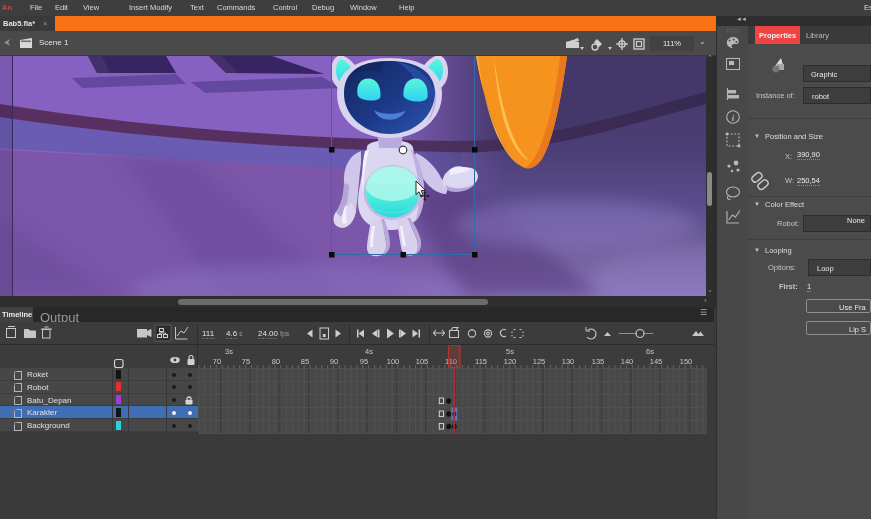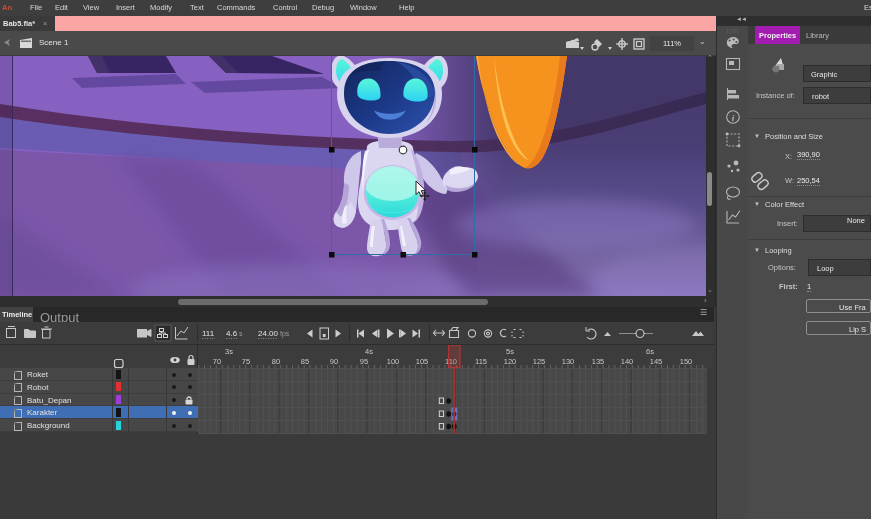--- a/index.html
+++ b/index.html
@@ -2,21 +2,21 @@
 <html><head>
 <meta charset="utf-8">
 <style>
   html,body{margin:0;padding:0;}
   body{width:871px;height:519px;overflow:hidden;background:#3a3a3a;
        font-family:"Liberation Sans",sans-serif;}
   #app{position:relative;width:871px;height:519px;}
   .abs{position:absolute;}
   .menubar{left:0;top:0;width:871px;height:20px;background:#3e3e3e;color:#d8d8d8;font-size:7.5px;}
   .menubar span{position:absolute;top:3px;}
-  .tabbar{left:0;top:16px;width:871px;height:15px;background:#fca5a5;}
+  .tabbar{left:0;top:16px;width:871px;height:15px;background:#f97316;}
   .doctab{position:absolute;left:0;top:0;width:55px;height:15px;background:#3a3a3a;color:#e2e2e2;font-size:7.5px;}
   .scenebar{left:0;top:31px;width:716px;height:25px;background:#4a4a4a;border-bottom:1px solid #3a3a3a;box-sizing:border-box;}
   .tl{left:0;top:307px;width:714px;height:212px;background:#3a3a3a;}
   .tltabs{position:absolute;left:0;top:0;width:714px;height:15px;background:#282828;}
   .props{left:748px;top:26px;width:123px;height:493px;background:#4b4b4b;}
   .iconstrip{left:716px;top:26px;width:32px;height:493px;background:#484848;border-left:1px solid #2e2e2e;box-sizing:border-box;}
   .ptabs{left:748px;top:26px;width:123px;height:18px;background:#3a3a3a;z-index:5;}
   .topright{left:716px;top:0;width:155px;height:26px;background:#3e3e3e;}
   .field{position:absolute;background:#3d3d3d;border:1px solid #2d2d2d;box-sizing:border-box;color:#e8e8e8;font-size:7.5px;}
   .lbl{position:absolute;color:#c4c4c4;font-size:7.5px;}
@@ -37,21 +37,21 @@
 </style>
 </head>
 <body>
 <div id="app">
 
 <div class="abs menubar">
   <span style="left:2px;color:#c0503c;font-weight:bold;">An</span>
   <span style="left:30px;">File</span>
   <span style="left:55px;">Edit</span>
   <span style="left:83px;">View</span>
-  <span style="left:116px;text-align:right;">Insert</span>
+  <span style="left:129px;text-align:right;">Insert</span>
   <span style="left:150px;">Modify</span>
   <span style="left:190px;">Text</span>
   <span style="left:217px;">Commands</span>
   <span style="left:273px;">Control</span>
   <span style="left:312px;">Debug</span>
   <span style="left:350px;">Window</span>
   <span style="left:399px;">Help</span>
   <span style="left:864px;">Es</span>
 </div>
 
@@ -522,21 +522,21 @@
 
       <ellipse cx="16" cy="166" rx="6.5" ry="5"></ellipse>
       <path d="M11 170 c-1.5 2.5 0.5 4 2.5 3"></path>
 
       <path d="M10 185 v12 h12"></path>
       <path d="M11.5 194 l4 -5 3 2 4.5 -6.5"></path>
     </g>
   </svg>
 </div>
 <div class="abs ptabs">
-  <div style="position:absolute;left:7px;top:0;width:45px;height:18px;background:#a21caf;color:#f0f0f0;font-size:7.5px;font-weight:bold;">
+  <div style="position:absolute;left:7px;top:0;width:45px;height:18px;background:#ef4444;color:#f0f0f0;font-size:7.5px;font-weight:bold;">
         <span style="position:absolute;left:4px;top:5px;">Properties</span>
       </div>
   <span style="position:absolute;left:58px;top:5px;color:#bdbdbd;font-size:7.5px;">Library</span>
 </div>
 <div class="abs props">
 
   <svg style="position:absolute;left:20px;top:30px;" width="20" height="20" viewBox="0 0 20 20">
     <path d="M4 14 L13 2 L15 9 Z" fill="#dadada"></path>
     <rect x="9" y="8" width="7" height="6" fill="#a8a8a8"></rect>
     <circle cx="8" cy="13" r="3.4" fill="#767676"></circle>
@@ -559,21 +559,21 @@
       <rect x="4.5" y="3" width="11" height="6.5" rx="3.2"></rect>
       <rect x="4.5" y="12.5" width="11" height="6.5" rx="3.2"></rect>
     </g>
   </svg>
   <div class="lbl" style="left:37px;top:150px;">W:</div>
   <div class="val" style="left:49px;top:150px;">250,54</div>
   <div style="position:absolute;left:0;top:170px;width:123px;height:1px;background:#3e3e3e;"></div>
 
   <span class="sechead" style="left:17px;top:174px;">Color Effect</span>
   <span style="position:absolute;left:6px;top:175px;color:#c0c0c0;font-size:6px;">▼</span>
-  <div class="lbl" style="left:29px;top:193px;">Insert:</div>
+  <div class="lbl" style="left:29px;top:193px;">Robot:</div>
   <div class="field" style="left:55px;top:189px;width:68px;height:17px;">
         <span style="position:absolute;left:8px;top:0;margin-left:35px;">None</span>
       </div>
   <div style="position:absolute;left:0;top:213px;width:123px;height:1px;background:#3e3e3e;"></div>
 
   <span class="sechead" style="left:17px;top:220px;">Looping</span>
   <span style="position:absolute;left:6px;top:221px;color:#c0c0c0;font-size:6px;">▼</span>
   <div class="lbl" style="left:20px;top:237px;">Options:</div>
   <div class="field" style="left:60px;top:233px;width:63px;height:17px;">
         <span style="position:absolute;left:8px;top:4px;">Loop</span>

